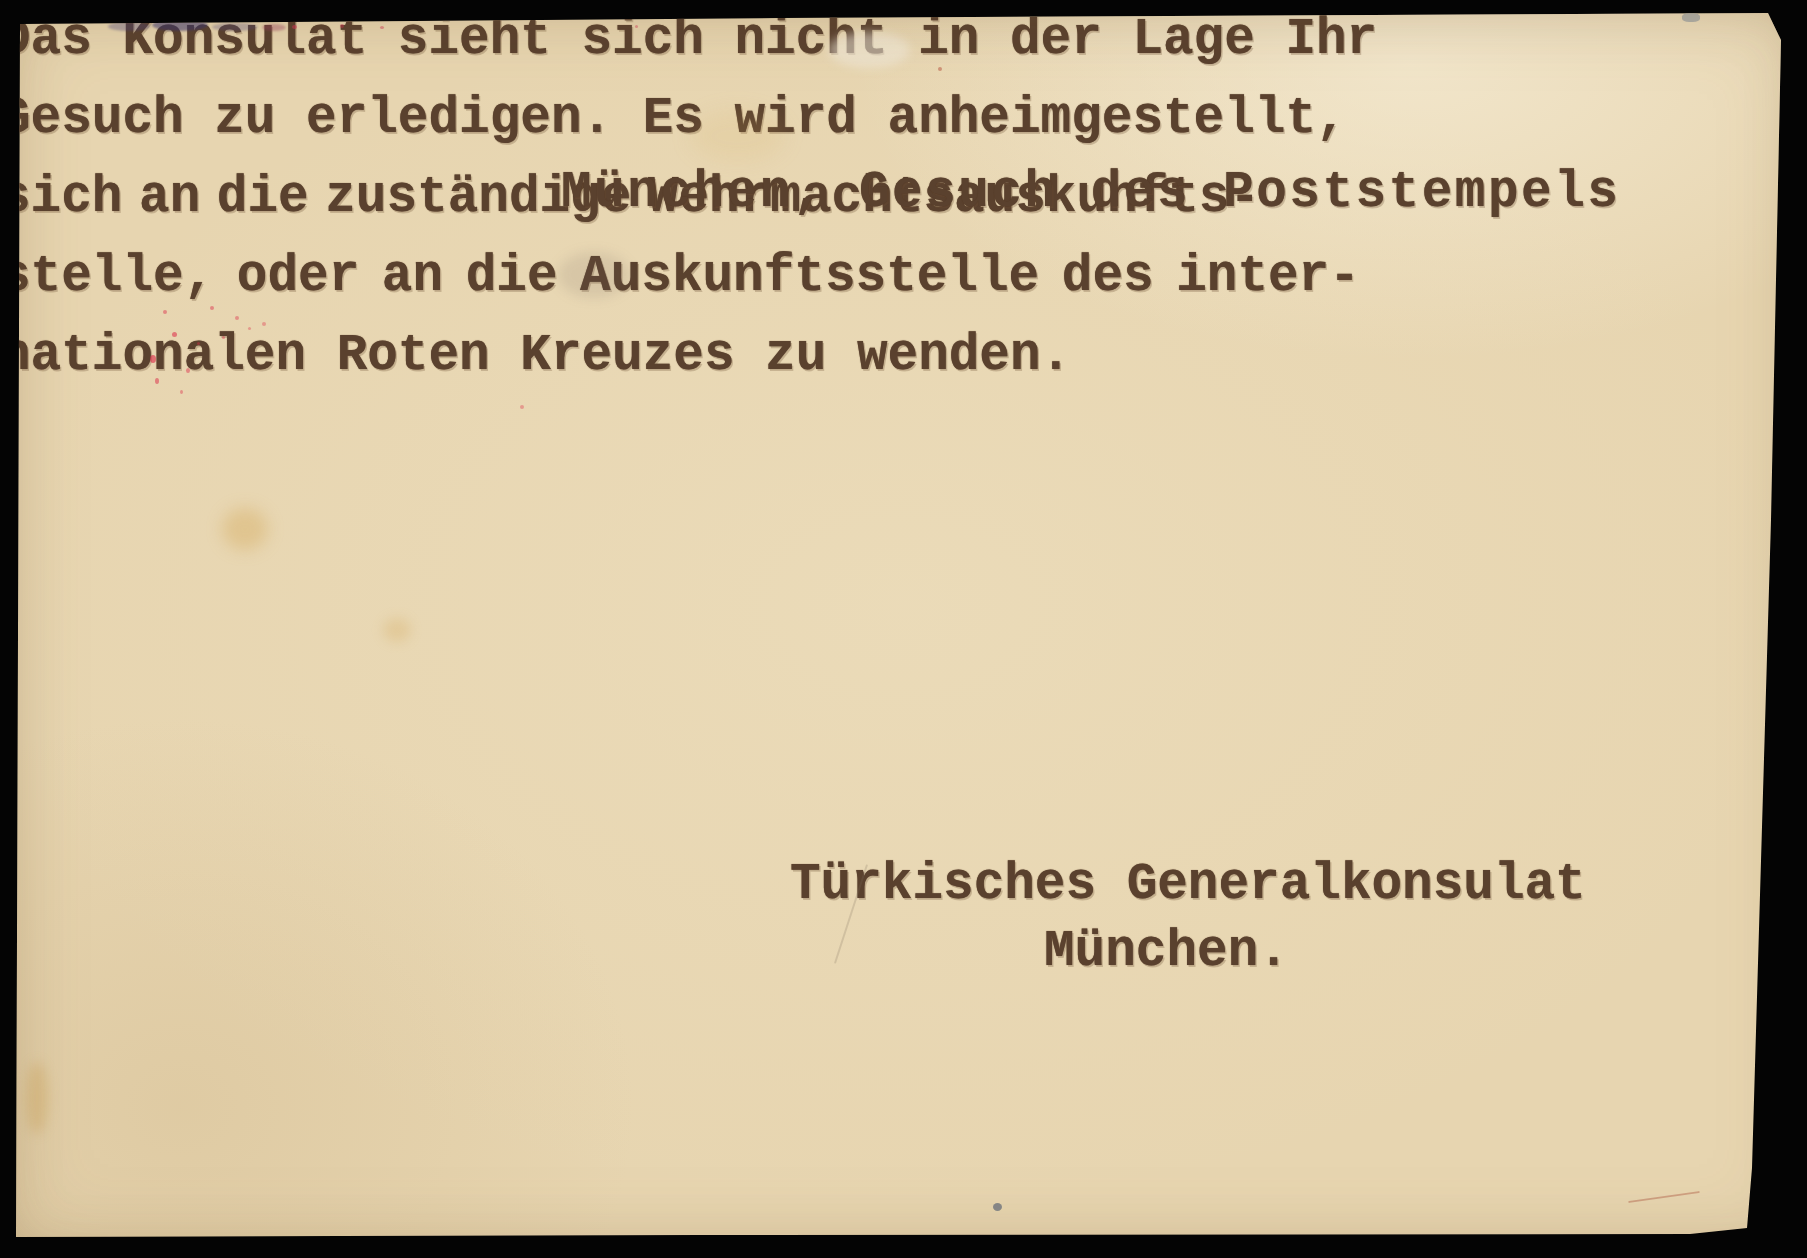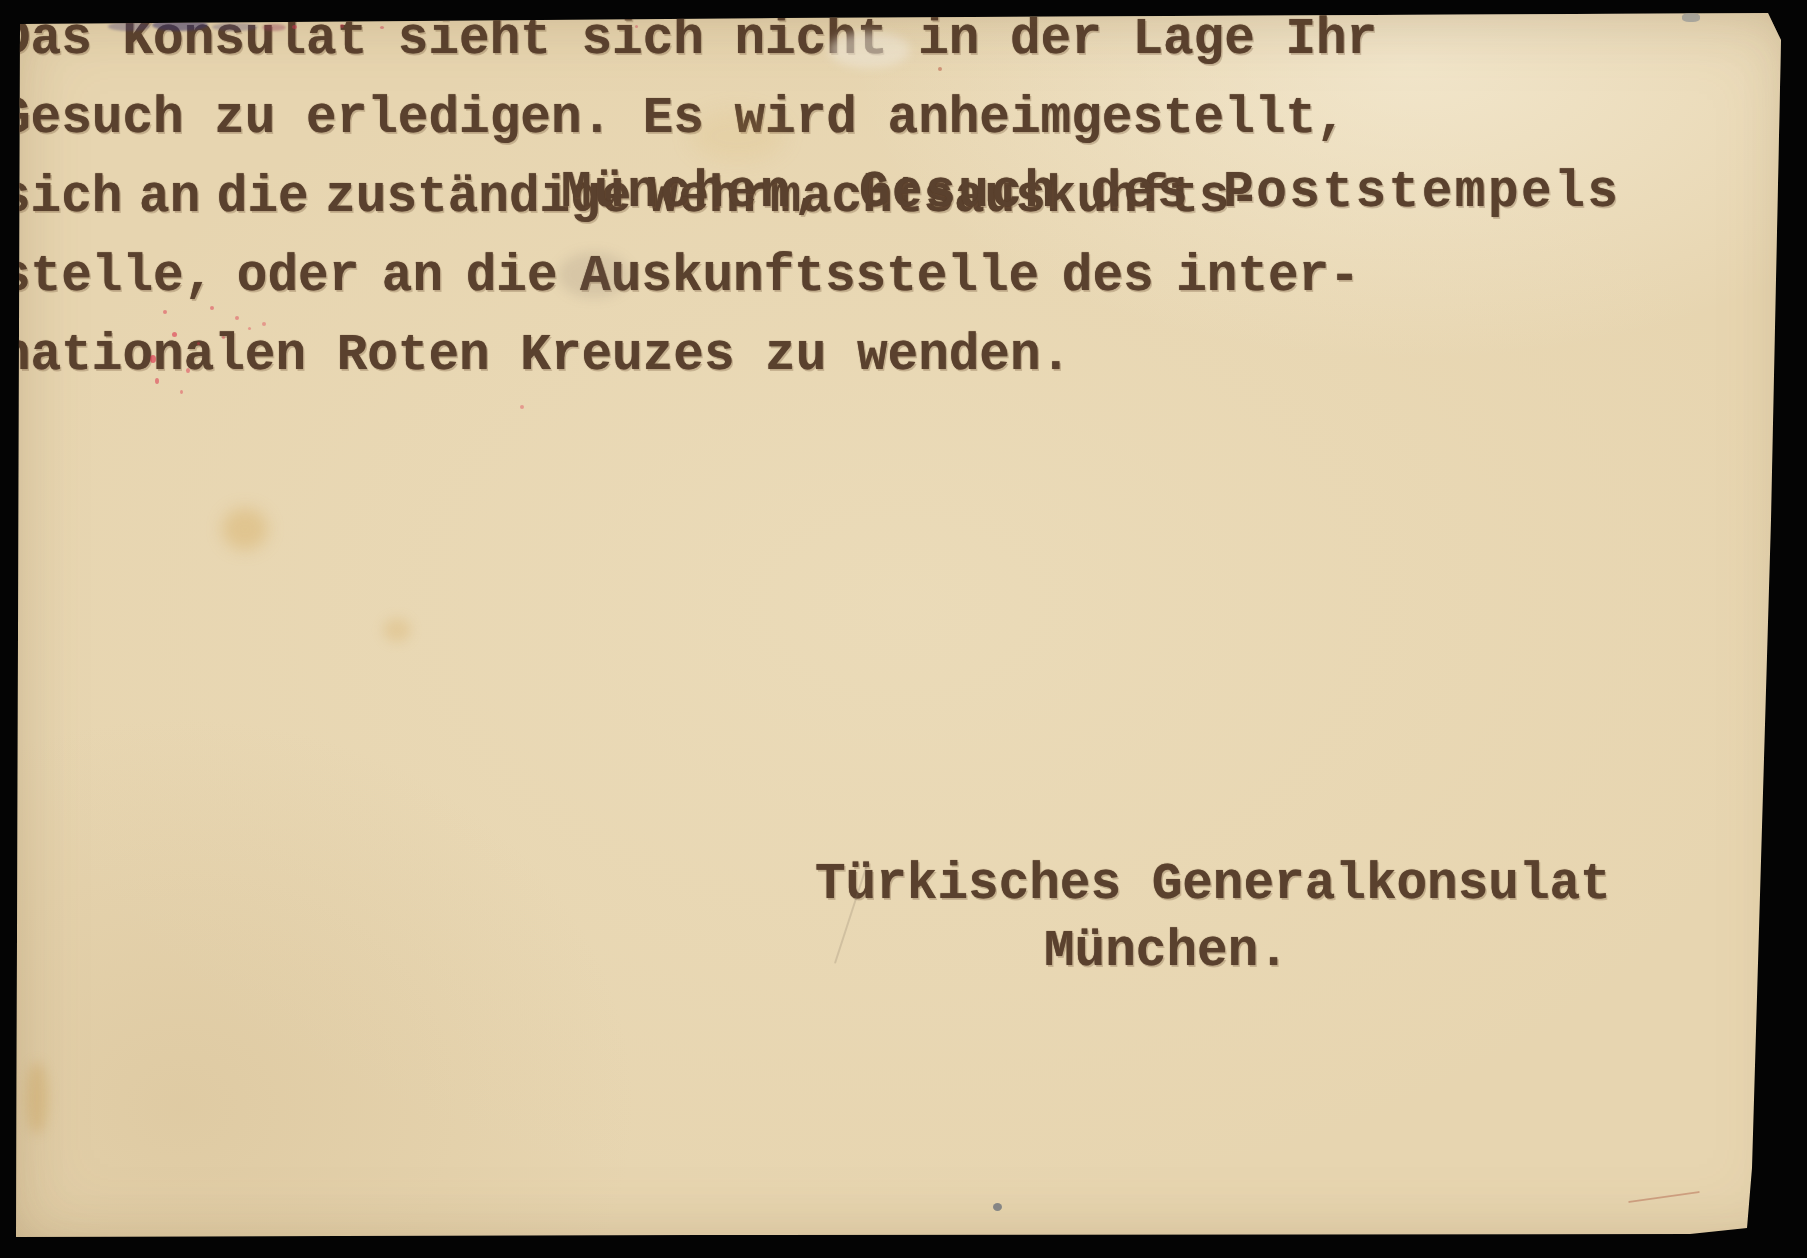--- a/index.html
+++ b/index.html
@@ -47,21 +47,21 @@
     font-size: 51px;
     line-height: 79px;
     white-space: pre;
     text-shadow: 0 0 1px rgba(80,52,32,0.75), 1.5px 1.5px 0.5px rgba(110,82,55,0.28);
   }
   .dateline { left: 561px; top: 153px; letter-spacing: 2.5px; }
   .body-block { left: 212px; top: 362px; }
   .body-line { height: 79px; }
   .tight  { word-spacing: -14px; }
   .semi-tight { word-spacing: -8px; }
-  .sig-org  { left: 815px;  top: 845px; }
+  .sig-org  { left: 790px;  top: 845px; }
   .sig-city { left: 1044px; top: 912px; font-family: Liberation Mono, monospace; }
   
   .mark { position: absolute; border-radius: 50%; pointer-events: none; }
   .smear-a { left:108px; top:22px; width:42px; height:9px;  background:rgba(70,60,120,0.35); filter:blur(1px); }
   .smear-b { left:152px; top:19px; width:56px; height:12px; background:rgba(55,50,105,0.55); filter:blur(1px); }
   .smear-c { left:212px; top:23px; width:46px; height:8px;  background:rgba(80,70,125,0.30); filter:blur(1px); }
   .smear-d { left:262px; top:24px; width:24px; height:7px;  background:rgba(150,60,90,0.40); filter:blur(1px); }
   .rdot1 { left:292px; top:25px; width:5px; height:4px; background:rgba(205,50,80,0.55); }
   .rdot2 { left:340px; top:24px; width:4px; height:4px; background:rgba(205,50,80,0.45); }
   .rdot3 { left:380px; top:26px; width:4px; height:3px; background:rgba(205,50,80,0.45); }

